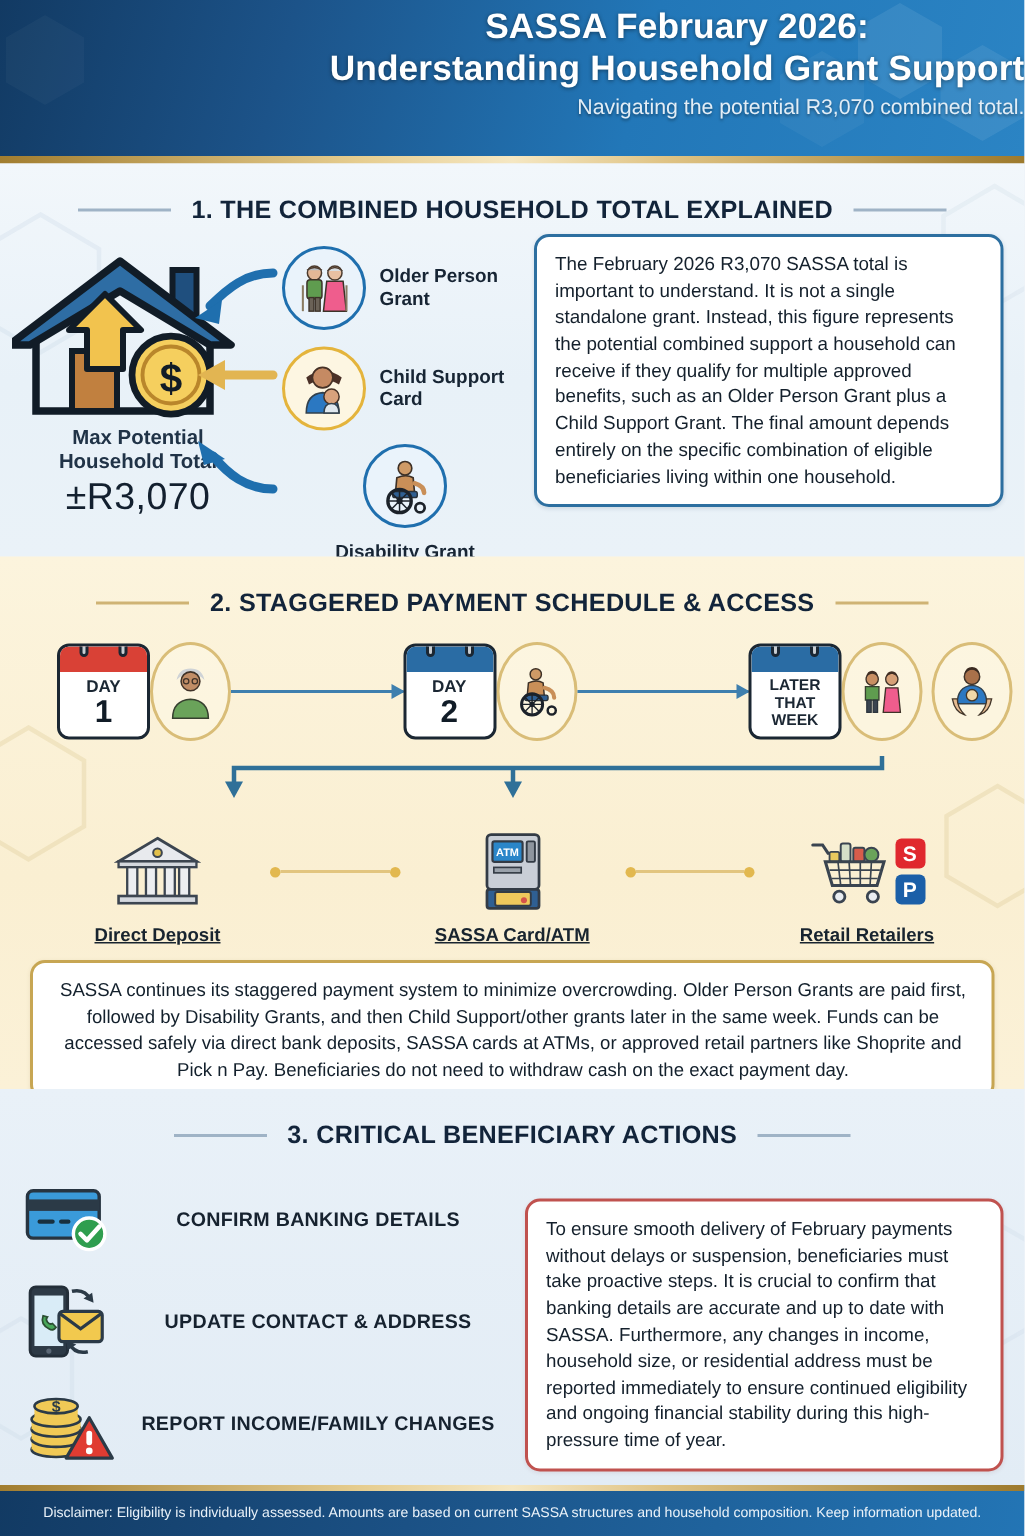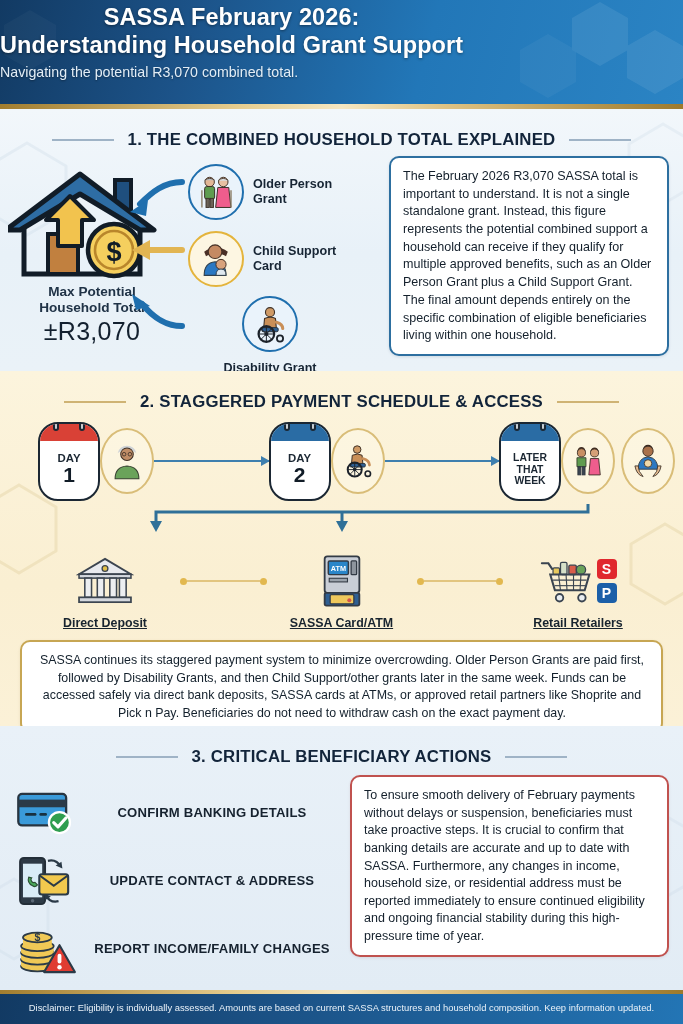--- a/index.html
+++ b/index.html
@@ -18,21 +18,21 @@
     height: 104px;
     background: linear-gradient(105deg, #123a63 0%, #1c5389 28%, #2277b8 62%, #2b84c4 100%);
     overflow: hidden;
     flex: none;
   }
   .header .hexes { position: absolute; inset: 0; opacity: .16; }
   .header-inner {
     position: relative; z-index: 2;
     height: 100%;
     display: flex; flex-direction: column;
-    align-items: flex-start; justify-content: center;
+    align-items: flex-end; justify-content: center;
     padding-bottom: 20px;
   }
   .h-title {
     color: #ffffff;
     font-size: 23.5px; font-weight: bold;
     line-height: 1.16; text-align: center;
     letter-spacing: .1px;
     text-shadow: 0 1px 3px rgba(0,0,0,.45);
   }
   .h-sub {
@@ -69,32 +69,32 @@
   .grant-col { flex: 1; position: relative; padding-top: 2px; }
   .grant-row { display: flex; align-items: center; gap: 9px; height: 67px; }
   .grant-row.g1 { margin-left: 12px; }
   .grant-row.g2 { margin-left: 12px; }
   .grant-row.g3 { margin-left: 12px; margin-top: 4px; flex-direction: column; }
   .gcircle { width: 56px; height: 56px; border-radius: 50%; display:flex; align-items:center; justify-content:center; flex:none; }
   .gcircle.blue { background: #eaf3fb; border: 2.5px solid #1f6fae; }
   .gcircle.gold { background: #fdf6e2; border: 2.5px solid #e4b43c; }
   .glabel { font-size: 12.6px; font-weight: bold; color: #172534; line-height: 1.18; }
 
-  .s1-right { flex: 1; margin-left: 33px; }
+  .s1-right { flex: 1; }
   .textbox {
     background: #ffffff;
     border-radius: 10px;
     padding: 10px 11px 9px 12px;
   }
   .tb-blue { border: 2px solid #2d6fa0; box-shadow: 0 1px 3px rgba(20,50,80,.12); }
   .tb-blue p { font-size: 12.55px; line-height: 1.41; color: #14202c; }
 
   
   .timeline { position: relative; z-index: 3; display: flex; align-items: center; padding: 6px 8px 0 38px; height: 92px; }
-  .cal { width: 62px; height: 79px; flex: none; background:#fff; border:2.5px solid #1b2733; border-radius:20px; overflow:hidden; position:relative; }
+  .cal { width: 62px; height: 64px; flex: none; background:#fff; border:2.5px solid #1b2733; border-radius:8px; overflow:hidden; position:relative; }
   .cal .top { height: 17px; }
   .cal.red .top { background:#d94136; }
   .cal.blue .top { background:#2a6ca4; }
   .cal .ring { position:absolute; top:-5px; width:6px; height:12px; background:#c8cdd2; border:2px solid #1b2733; border-radius:3px; }
   .cal .ring.l { left: 13px; } .cal .ring.r { right: 13px; }
   .cal .body { display:flex; flex-direction:column; align-items:center; justify-content:center; height:calc(100% - 17px); }
   .cal .d-word { font-size: 11.4px; font-weight:bold; color:#1b2733; line-height:1; }
   .cal .d-num { font-size: 21px; font-weight:bold; color:#111c27; line-height:1.05; }
   .cal .multi { font-size: 10.4px; font-weight:bold; color:#1b2733; line-height:1.13; text-align:center; }
   .ovl { width: 54px; height: 66px; border-radius: 50%; border: 2.2px solid #d9bd78; background: rgba(253,247,229,.55); display:flex; align-items:center; justify-content:center; flex:none; }
@@ -112,21 +112,21 @@
 
   .tb-gold { border: 2px solid #c7a653; box-shadow: 0 1px 3px rgba(120,95,30,.12); }
   .tb-gold p { font-size: 12.4px; line-height: 1.42; color: #13202c; text-align: center; }
 
   
   .s3-body { position: relative; z-index: 3; display: flex; padding: 8px 14px 0 14px; gap: 10px; }
   .s3-left { width: 326px; padding-top: 4px; }
   .act { display:flex; align-items:center; gap: 12px; height: 68px; }
   .act .ic { width: 66px; flex:none; display:flex; align-items:center; justify-content:center; }
   .act .lbl { flex:1; text-align:center; font-size: 13.1px; font-weight:bold; color:#16222f; line-height:1.22; letter-spacing:.2px; padding-right: 8px; }
-  .tb-red { border: 2px solid #c0524f; box-shadow: 0 1px 3px rgba(120,40,40,.10); }
+  .tb-red { border: 2px solid #c0524f; box-shadow: 0 1px 3px rgba(120,40,40,.10); margin-top: 24px; }
   .tb-red p { font-size: 12.5px; line-height: 1.41; color: #14202c; }
 
   
   .footer {
     flex: none; position: relative;
     background: linear-gradient(100deg,#123a63 0%,#1b5185 40%,#2375b5 100%);
     height: 34px;
     display: flex; align-items: center; justify-content: center;
     overflow: hidden;
   }

